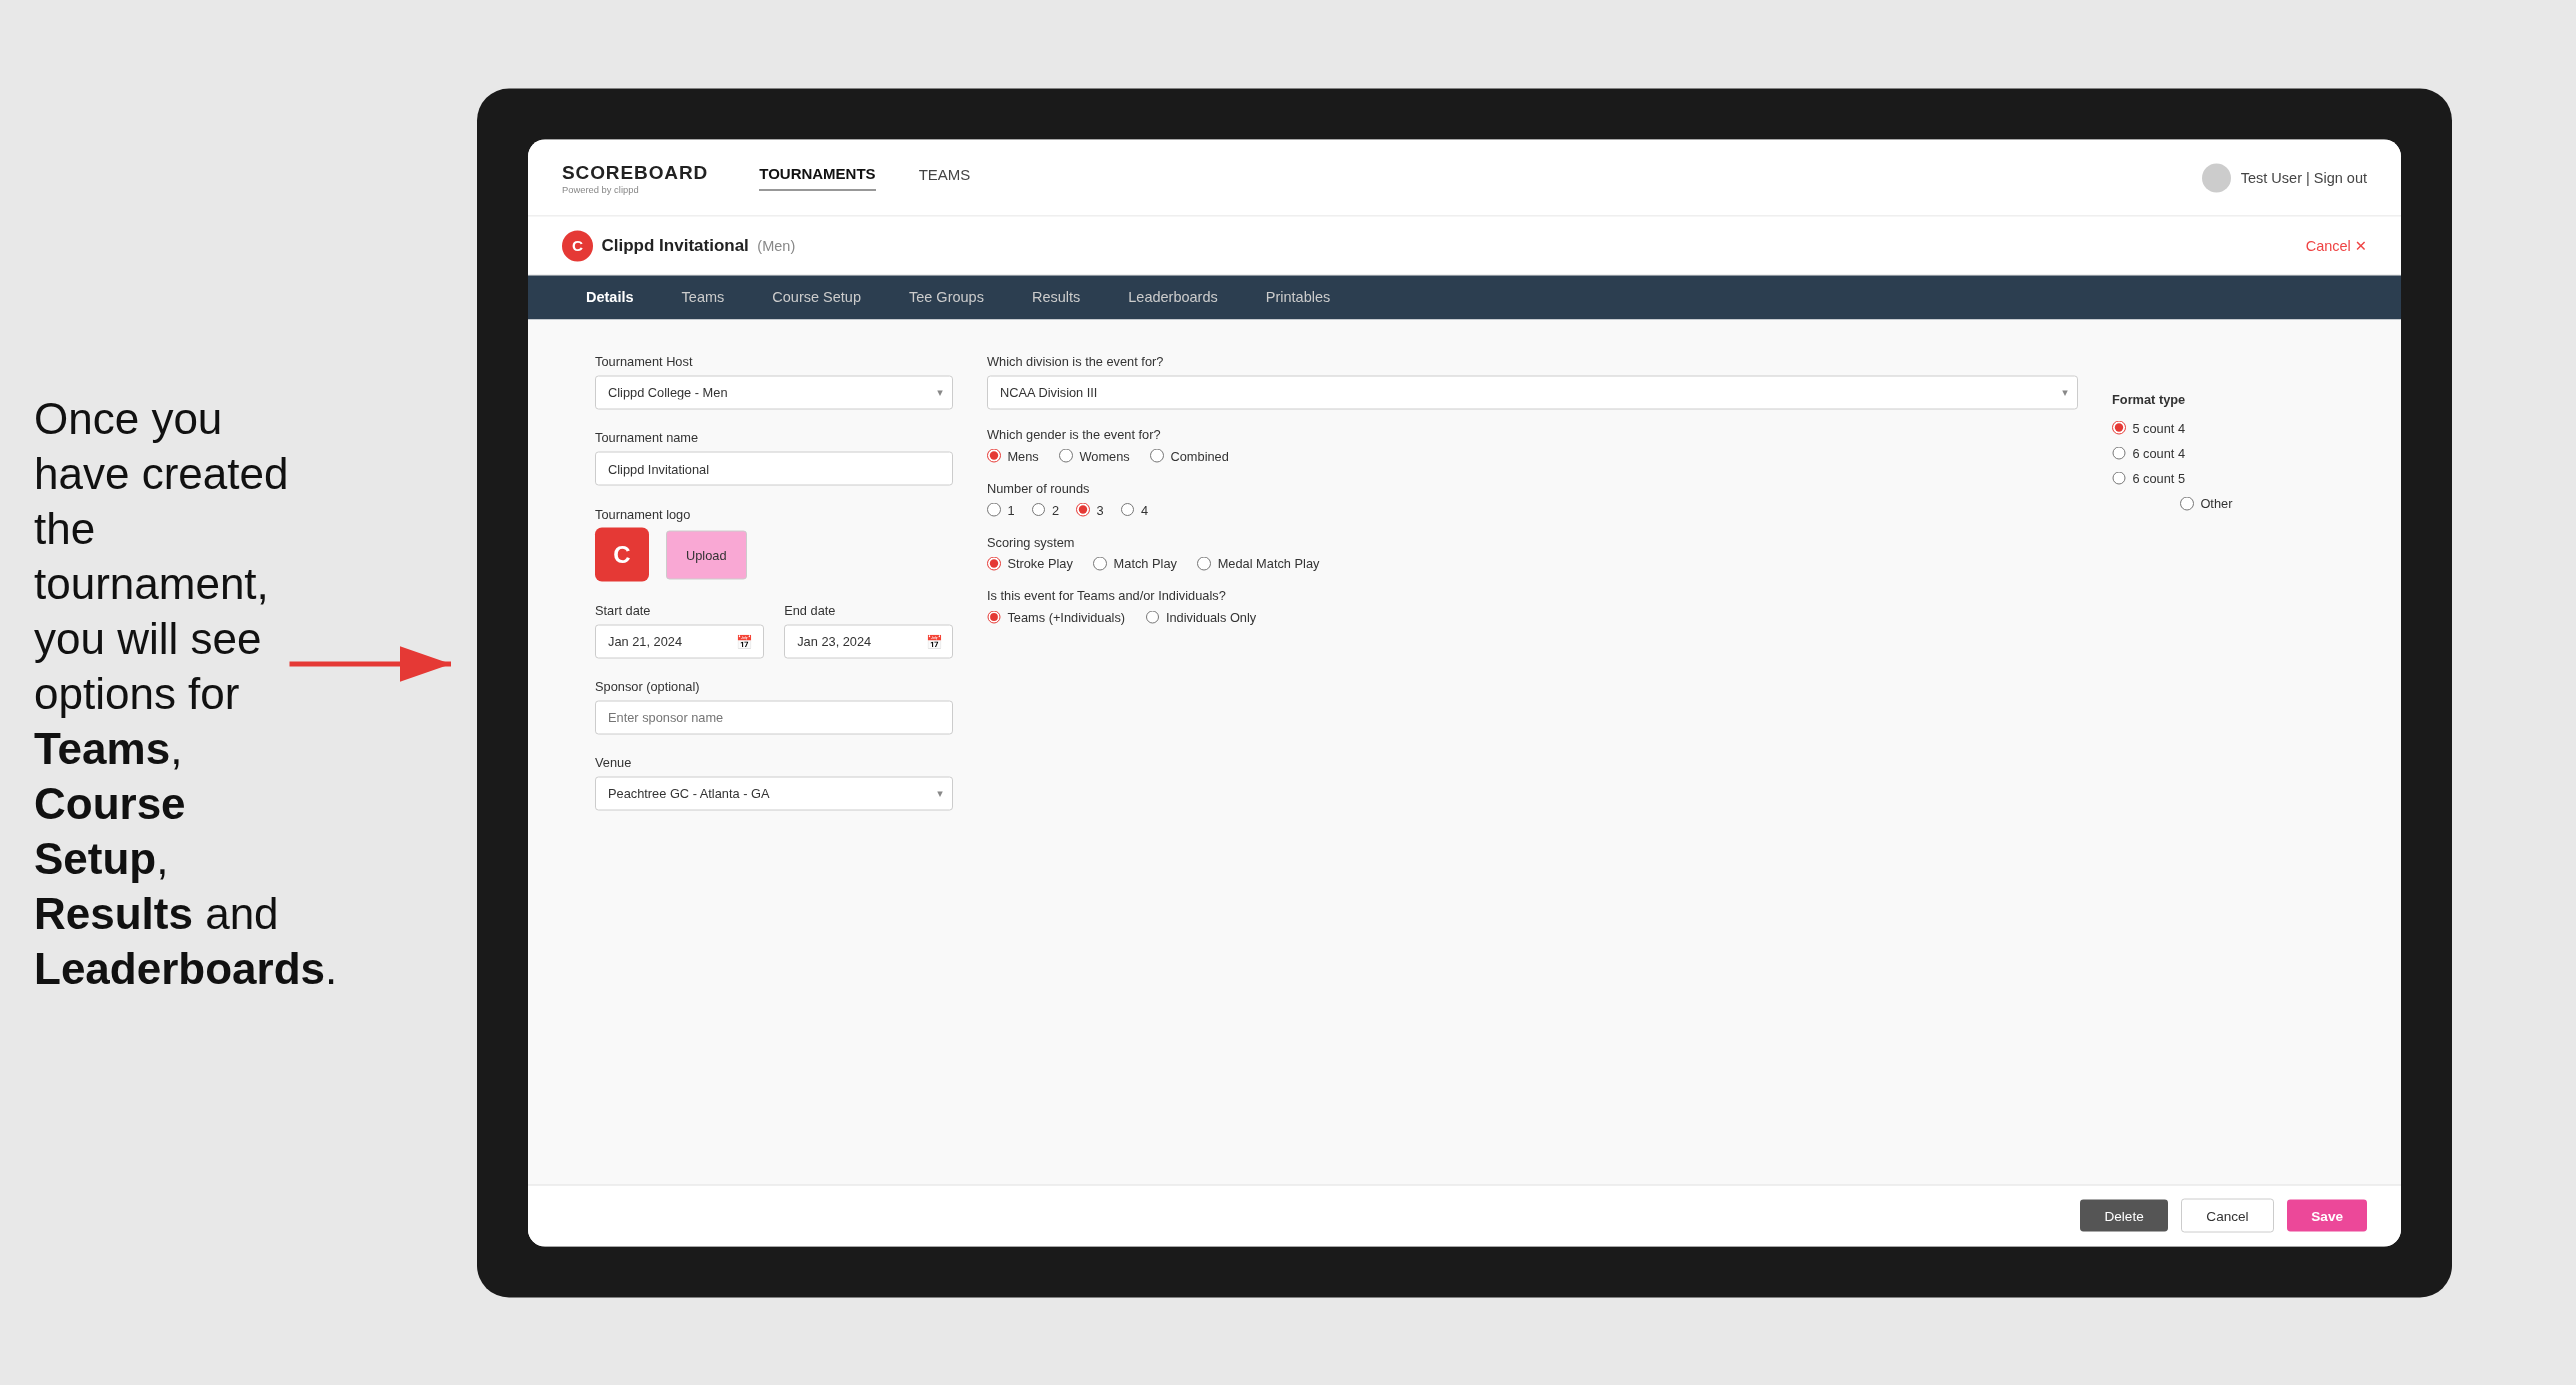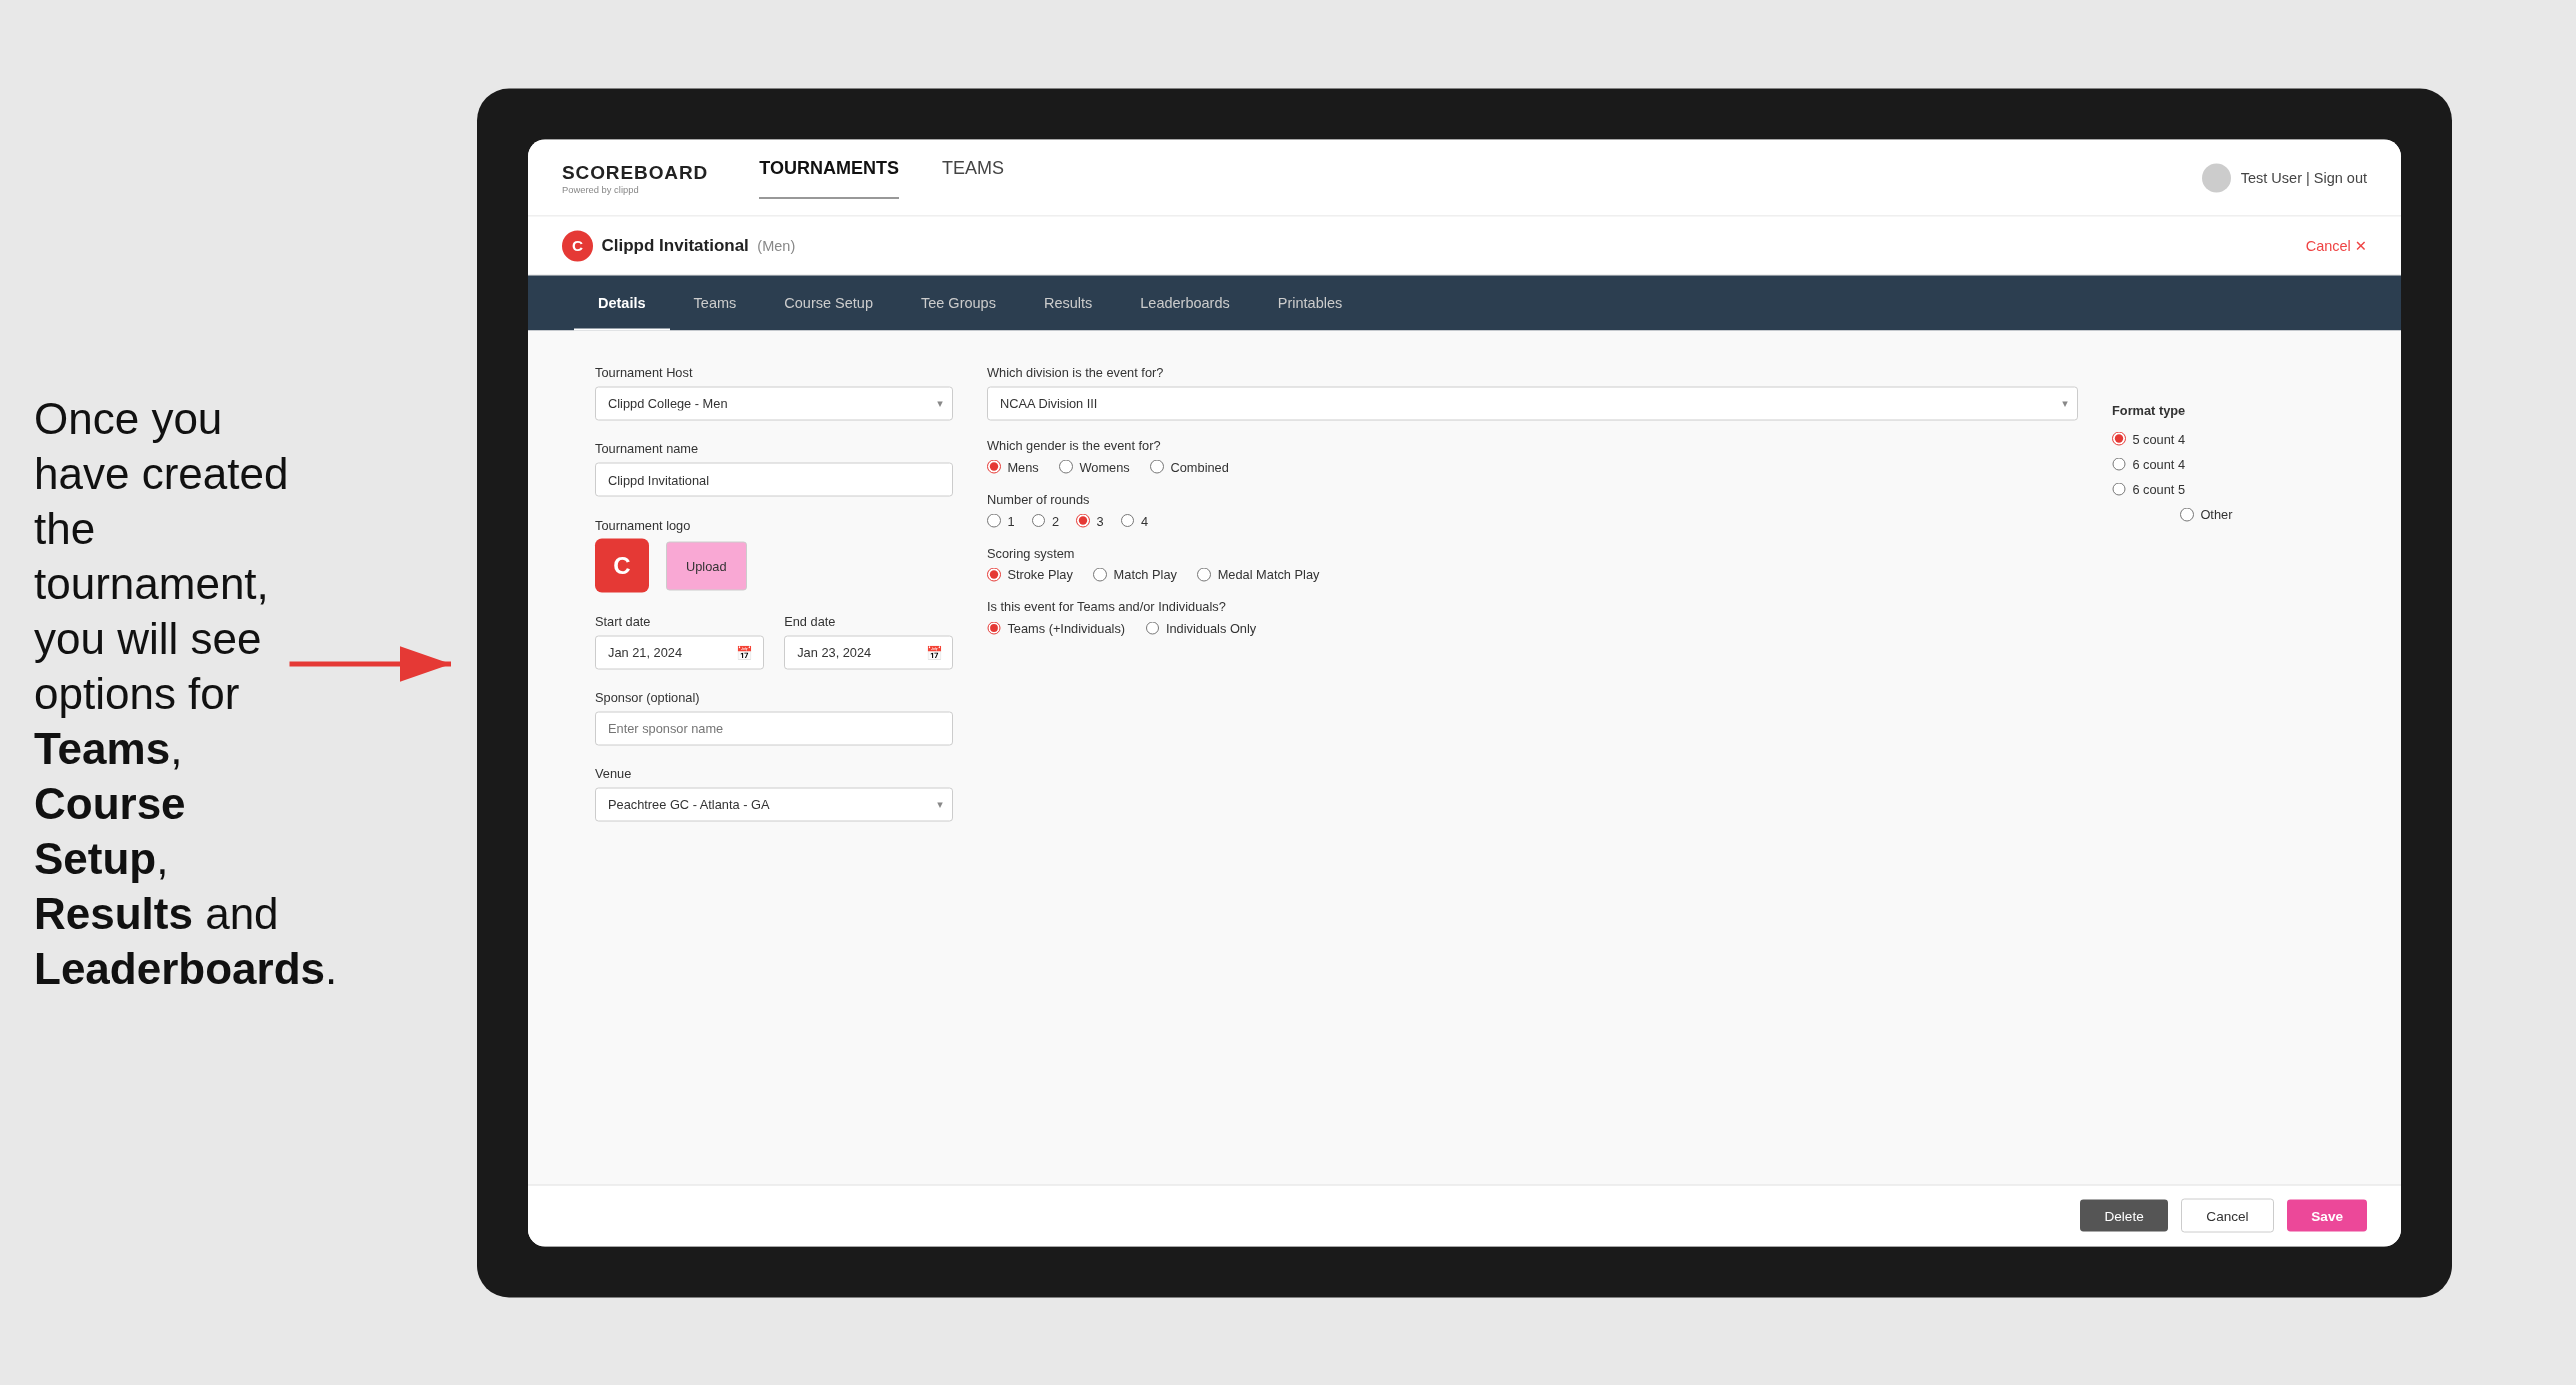--- a/index.html
+++ b/index.html
@@ -93,24 +93,24 @@
       font-size: 9.4px;
       color: #888;
     }
     .nav-links {
       display: flex;
       align-items: center;
       gap: 43px;
       margin-left: 51px;
     }
     .nav-link {
-      font-size: 18px;
+      font-size: 15px;
       color: #444;
       text-decoration: none;
-      padding-bottom: 19px;
+      padding-bottom: 8px;
       cursor: pointer;
     }
     .nav-link.active {
       border-bottom: 1.7px solid #333;
       color: #111;
       font-weight: 600;
     }
     .top-nav-left {
       display: flex;
       align-items: center;
@@ -169,22 +169,22 @@
       font-size: 14.5px;
       color: #ef4444;
       cursor: pointer;
     }
 
     
     .tab-nav {
       background: #2c3e50;
       display: flex;
       align-items: center;
-      padding: 0 46px;
-      height: 55px;
+      padding: 0 34px;
+      height: 44px;
     }
     .tab-item {
       padding: 0 24px;
       height: 55px;
       display: flex;
       align-items: center;
       font-size: 14.5px;
       color: #ccc;
       cursor: pointer;
       border-bottom: 2.6px solid transparent;

